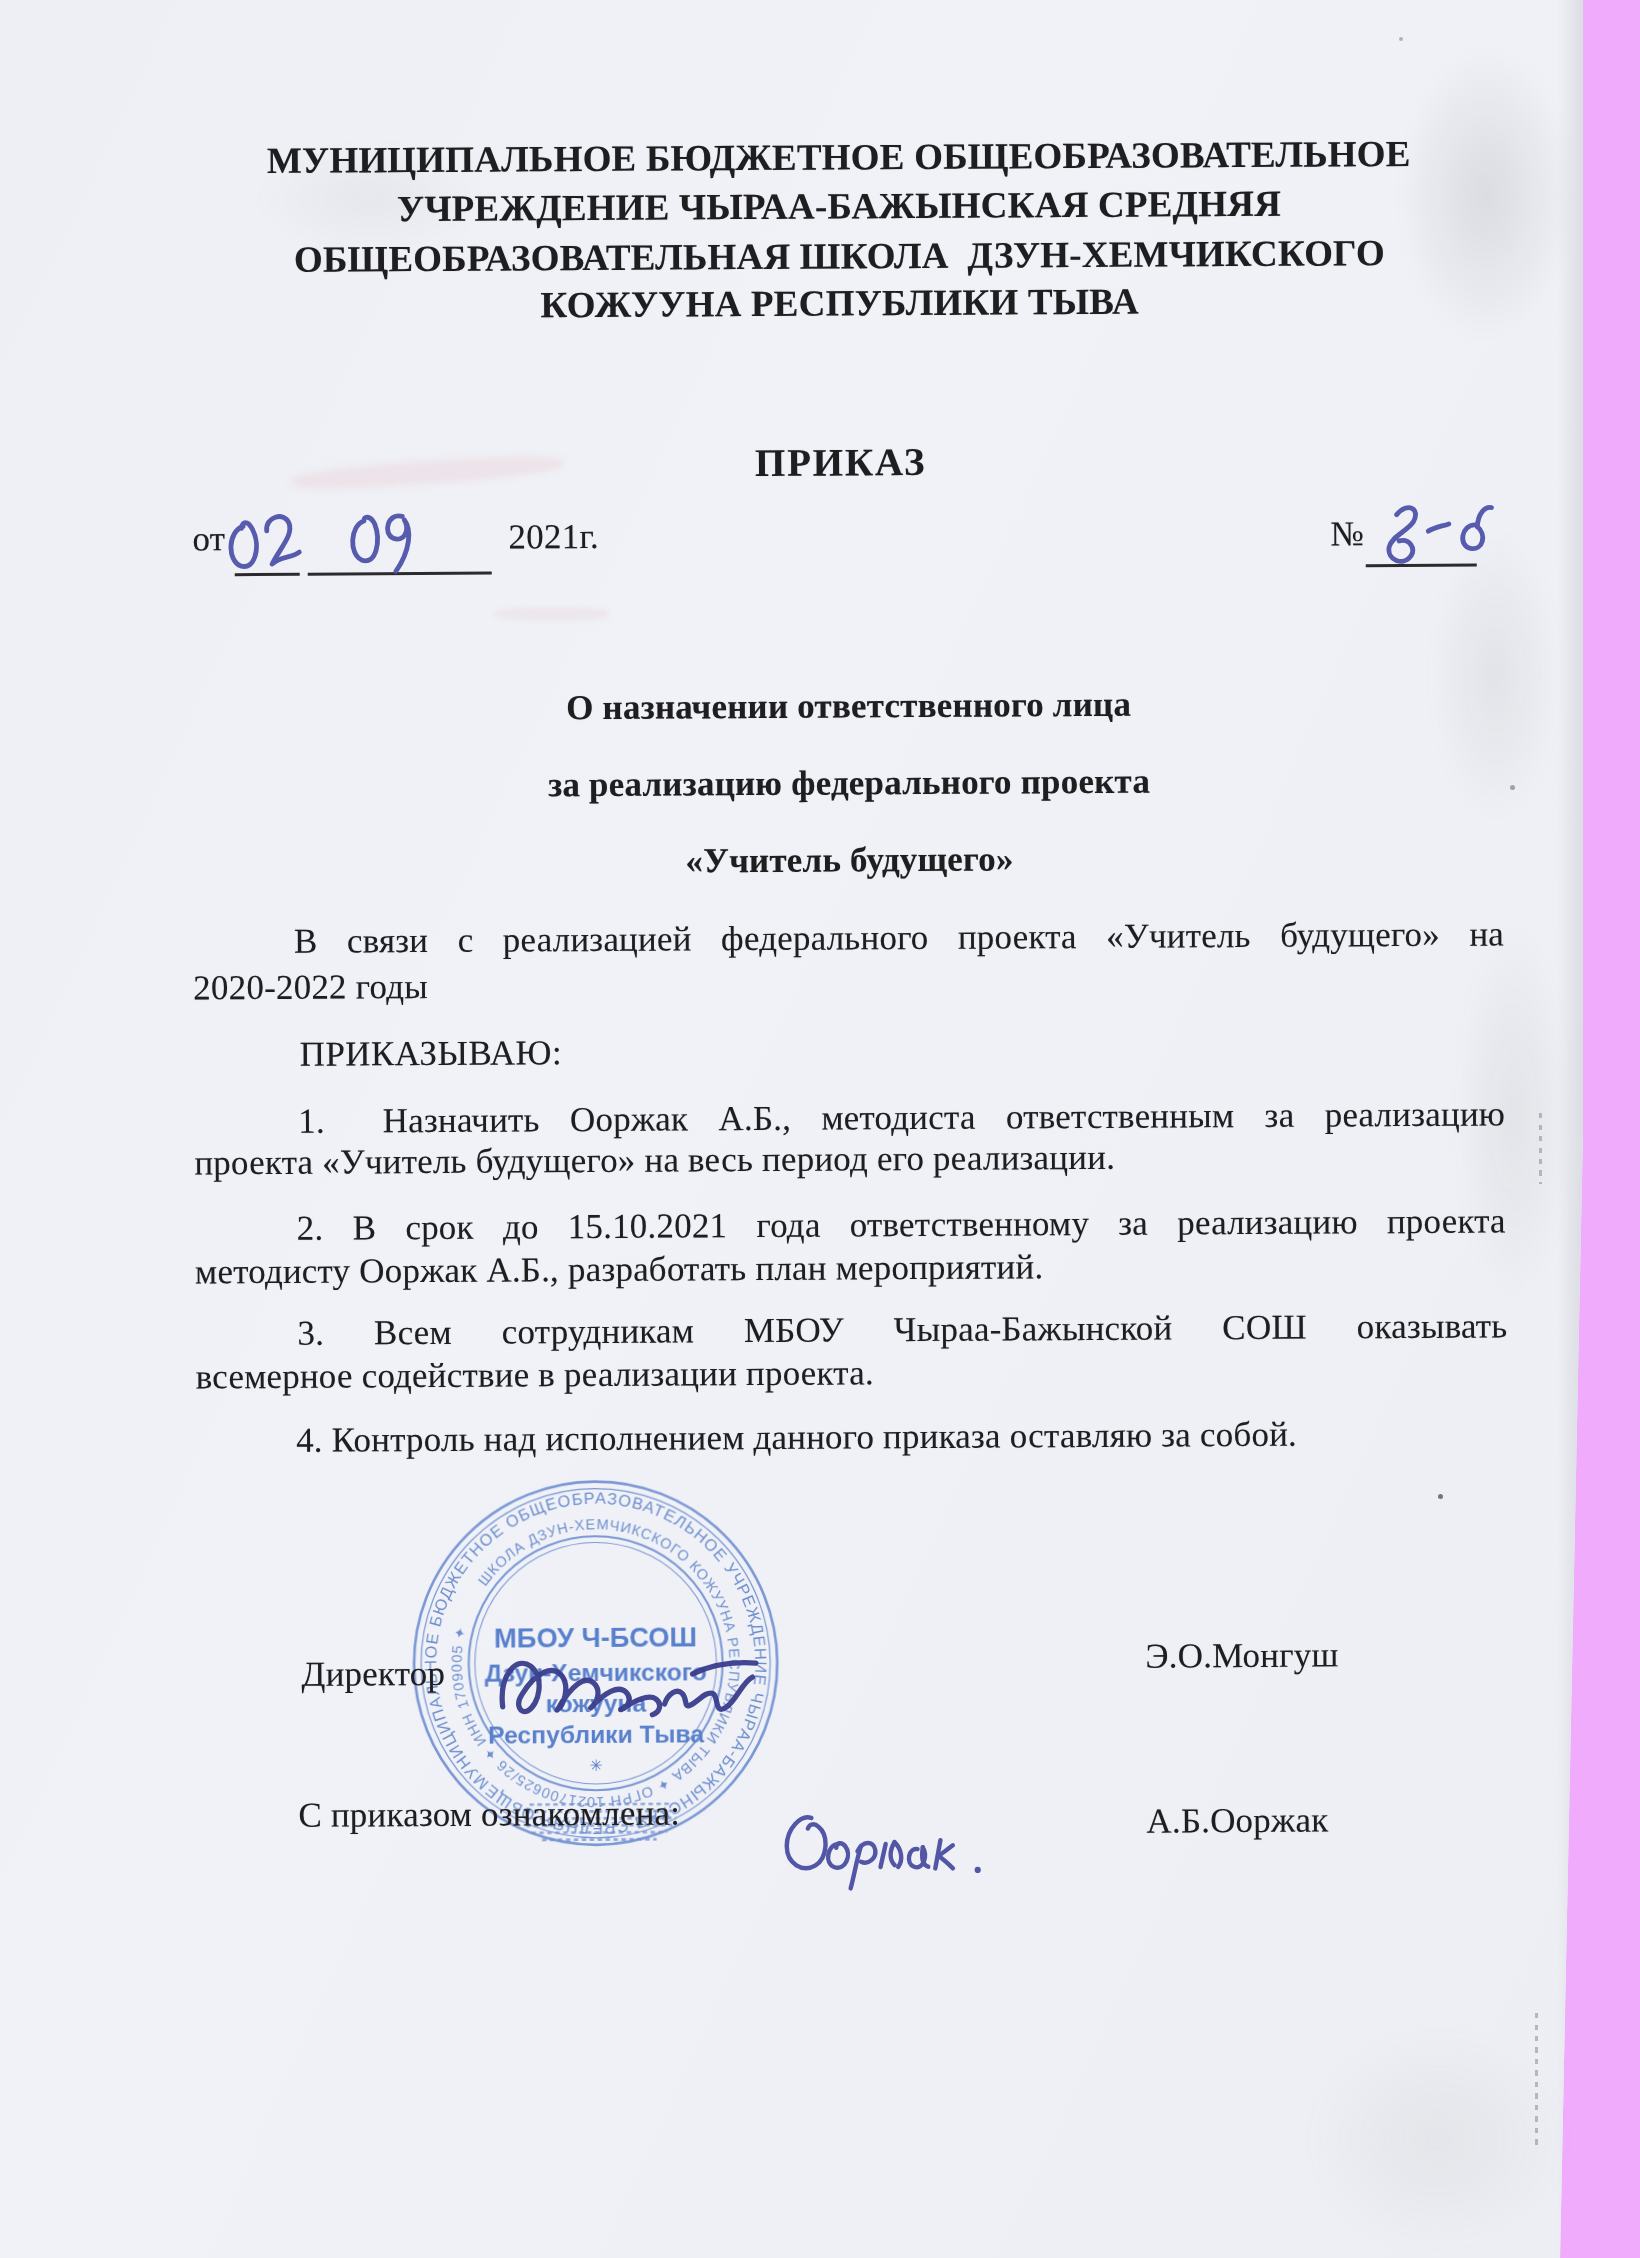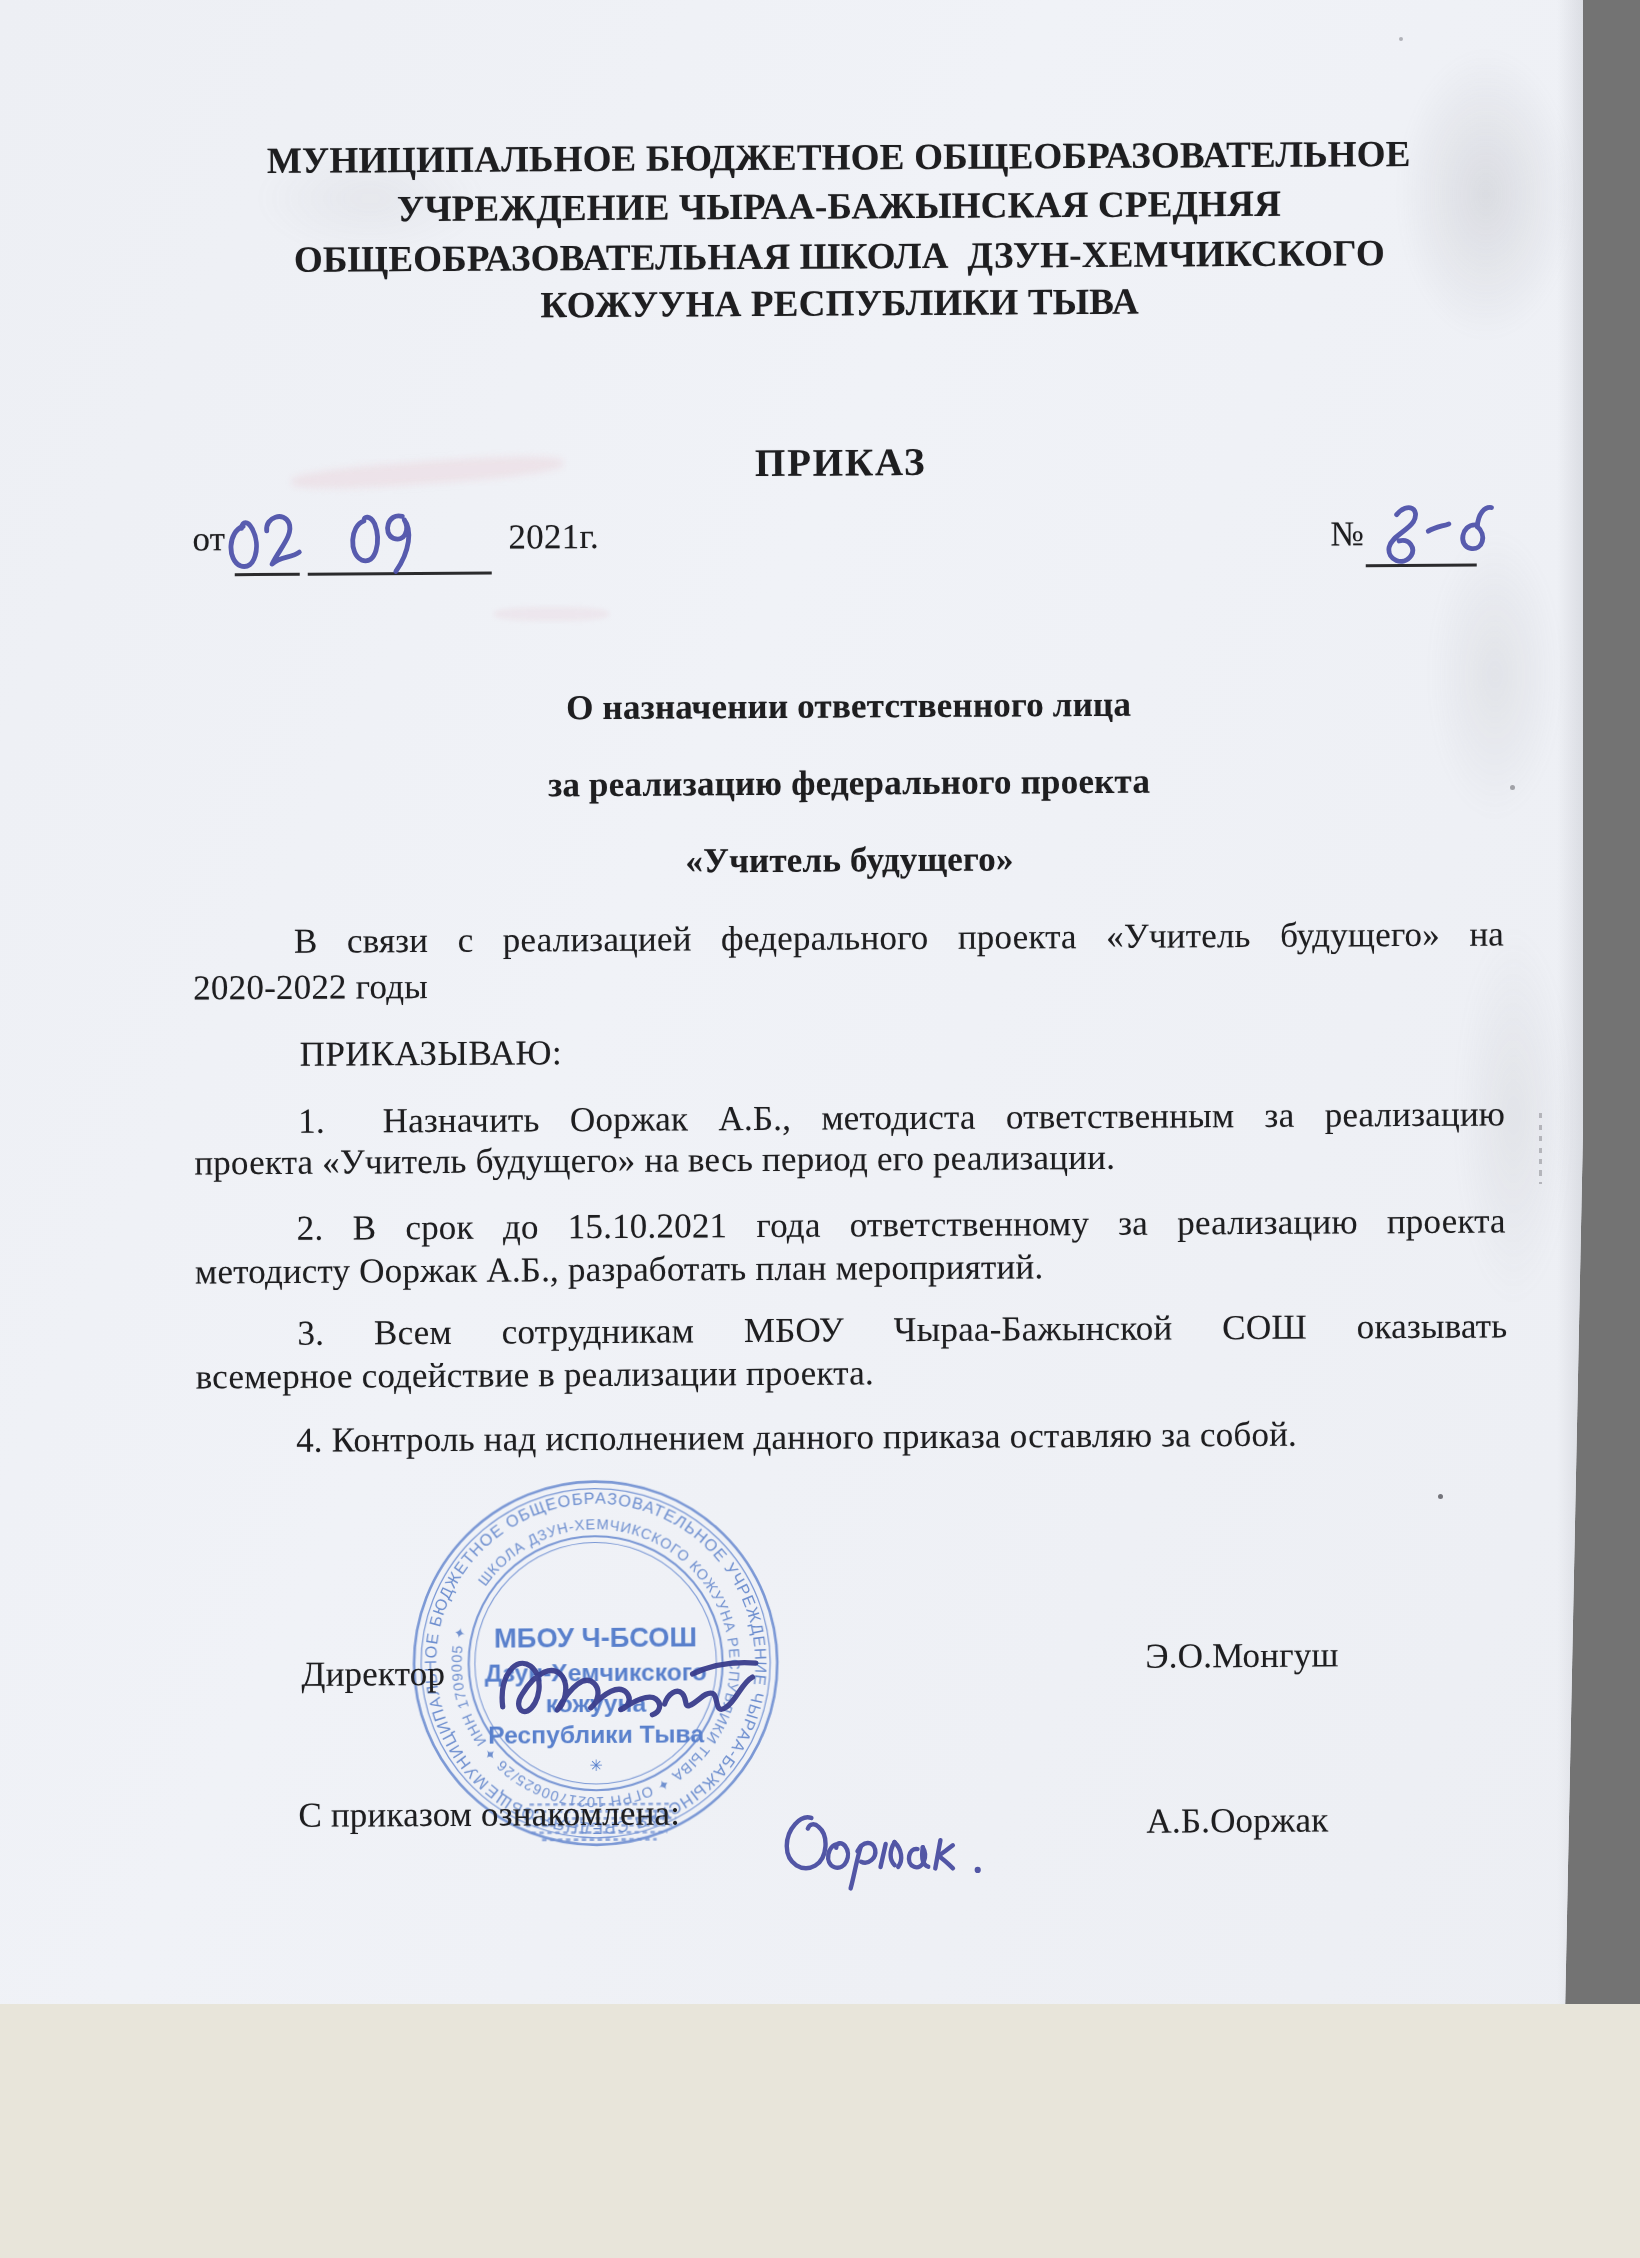--- a/index.html
+++ b/index.html
@@ -1,16 +1,16 @@
 <!DOCTYPE html>
 <html style="font-size:14px"><head>
 <meta charset="utf-8">
 <style>
   html,body{margin:0;padding:0;background:#e8e5da;}
-  .page{position:relative;width:1641px;height:2004px;background:#737373;overflow:hidden;
+  .page{position:relative;width:1641px;height:2258px;background:#f0abfc;overflow:hidden;
         font-family:"Liberation Serif","DejaVu Serif",serif;}
   .paper{position:absolute;left:0;top:0;width:1583px;height:2258px;
          background:linear-gradient(115deg,#edeff4 0%,#f0f2f7 40%,#ecEEf3 100%);
          background-color:#eef0f5;
          clip-path:polygon(0 0,100% 0,100% 50%,98.55% 100%,0 100%);}
   .edge-shade{position:absolute;right:0;top:0;width:26.5px;height:2258px;
          background:linear-gradient(to right,rgba(0,0,0,0),rgba(80,85,100,.12));}
   .content{position:absolute;left:0;top:0;width:1583px;height:2258px;
          transform:rotate(-0.35deg);transform-origin:265px 1103px;}
   .t{position:absolute;font-size:35px;color:#1e1e20;line-height:1;white-space:nowrap;

